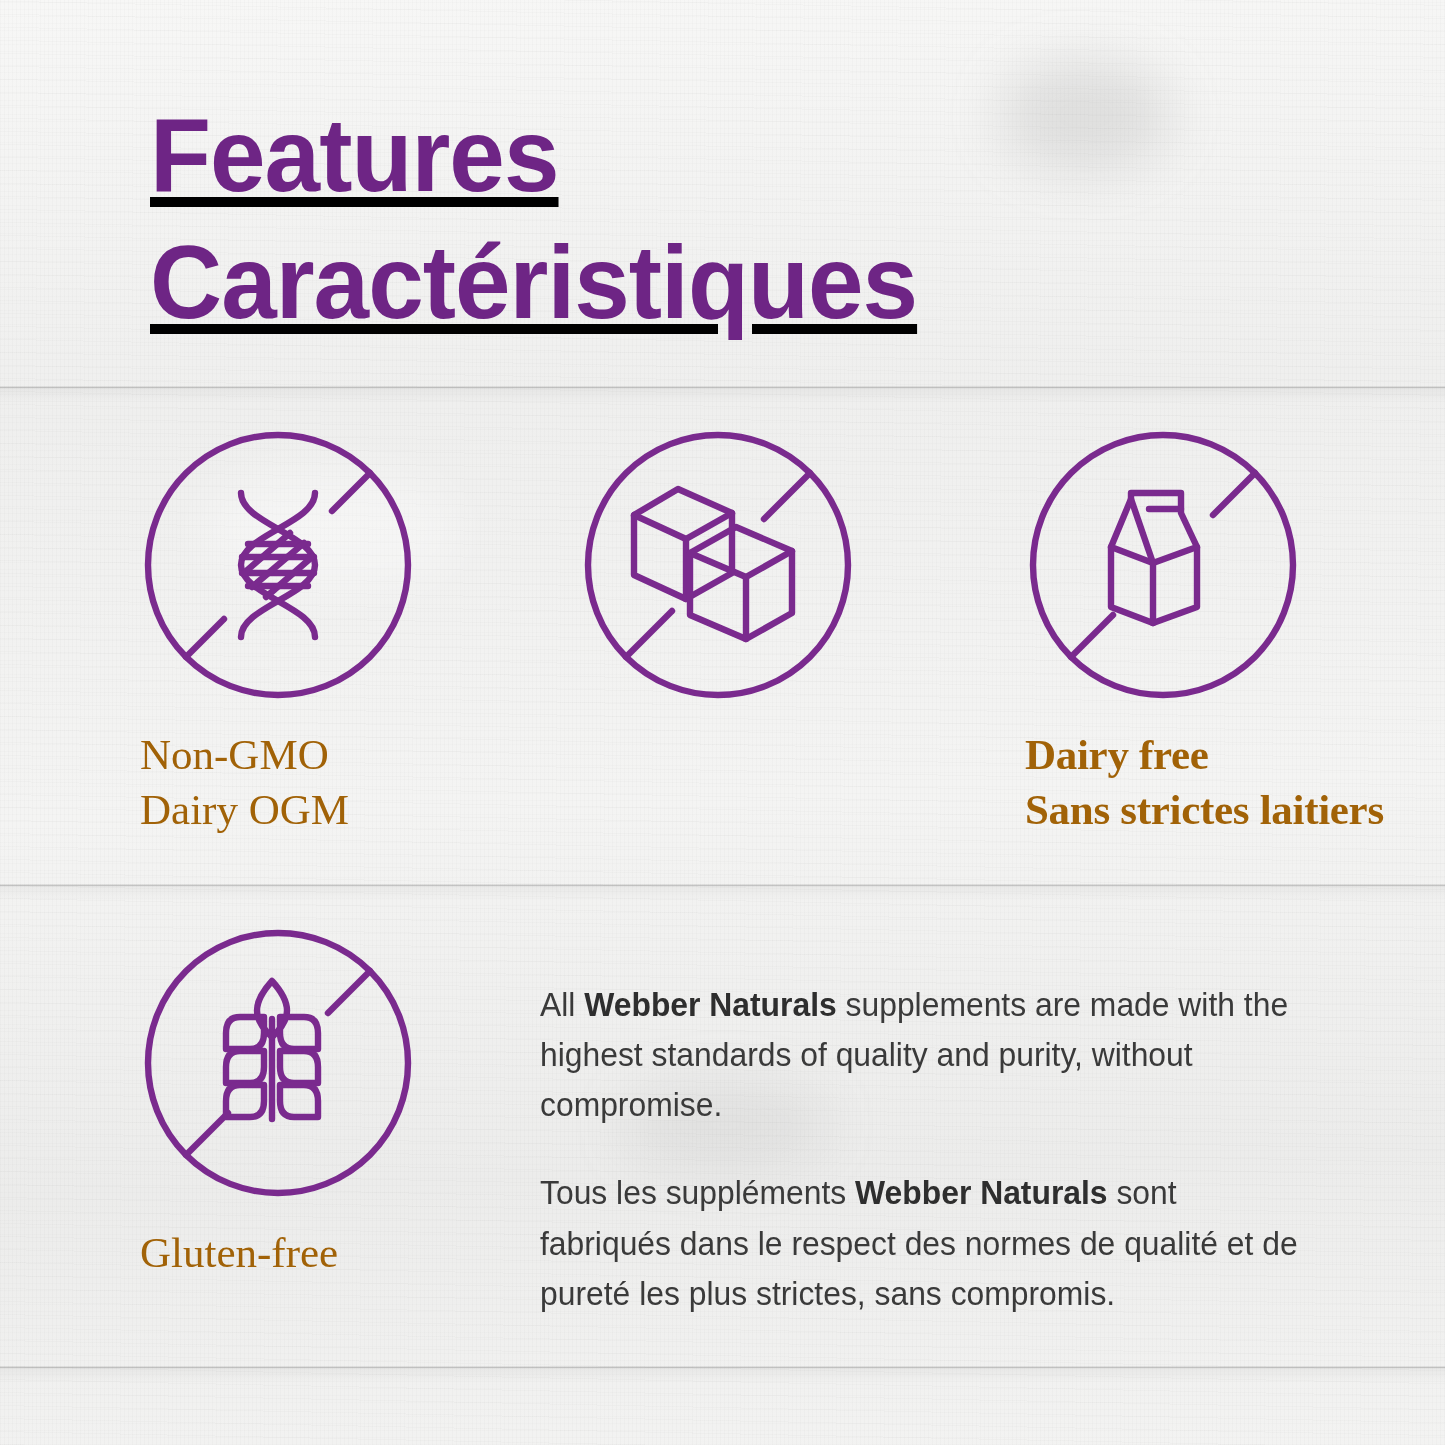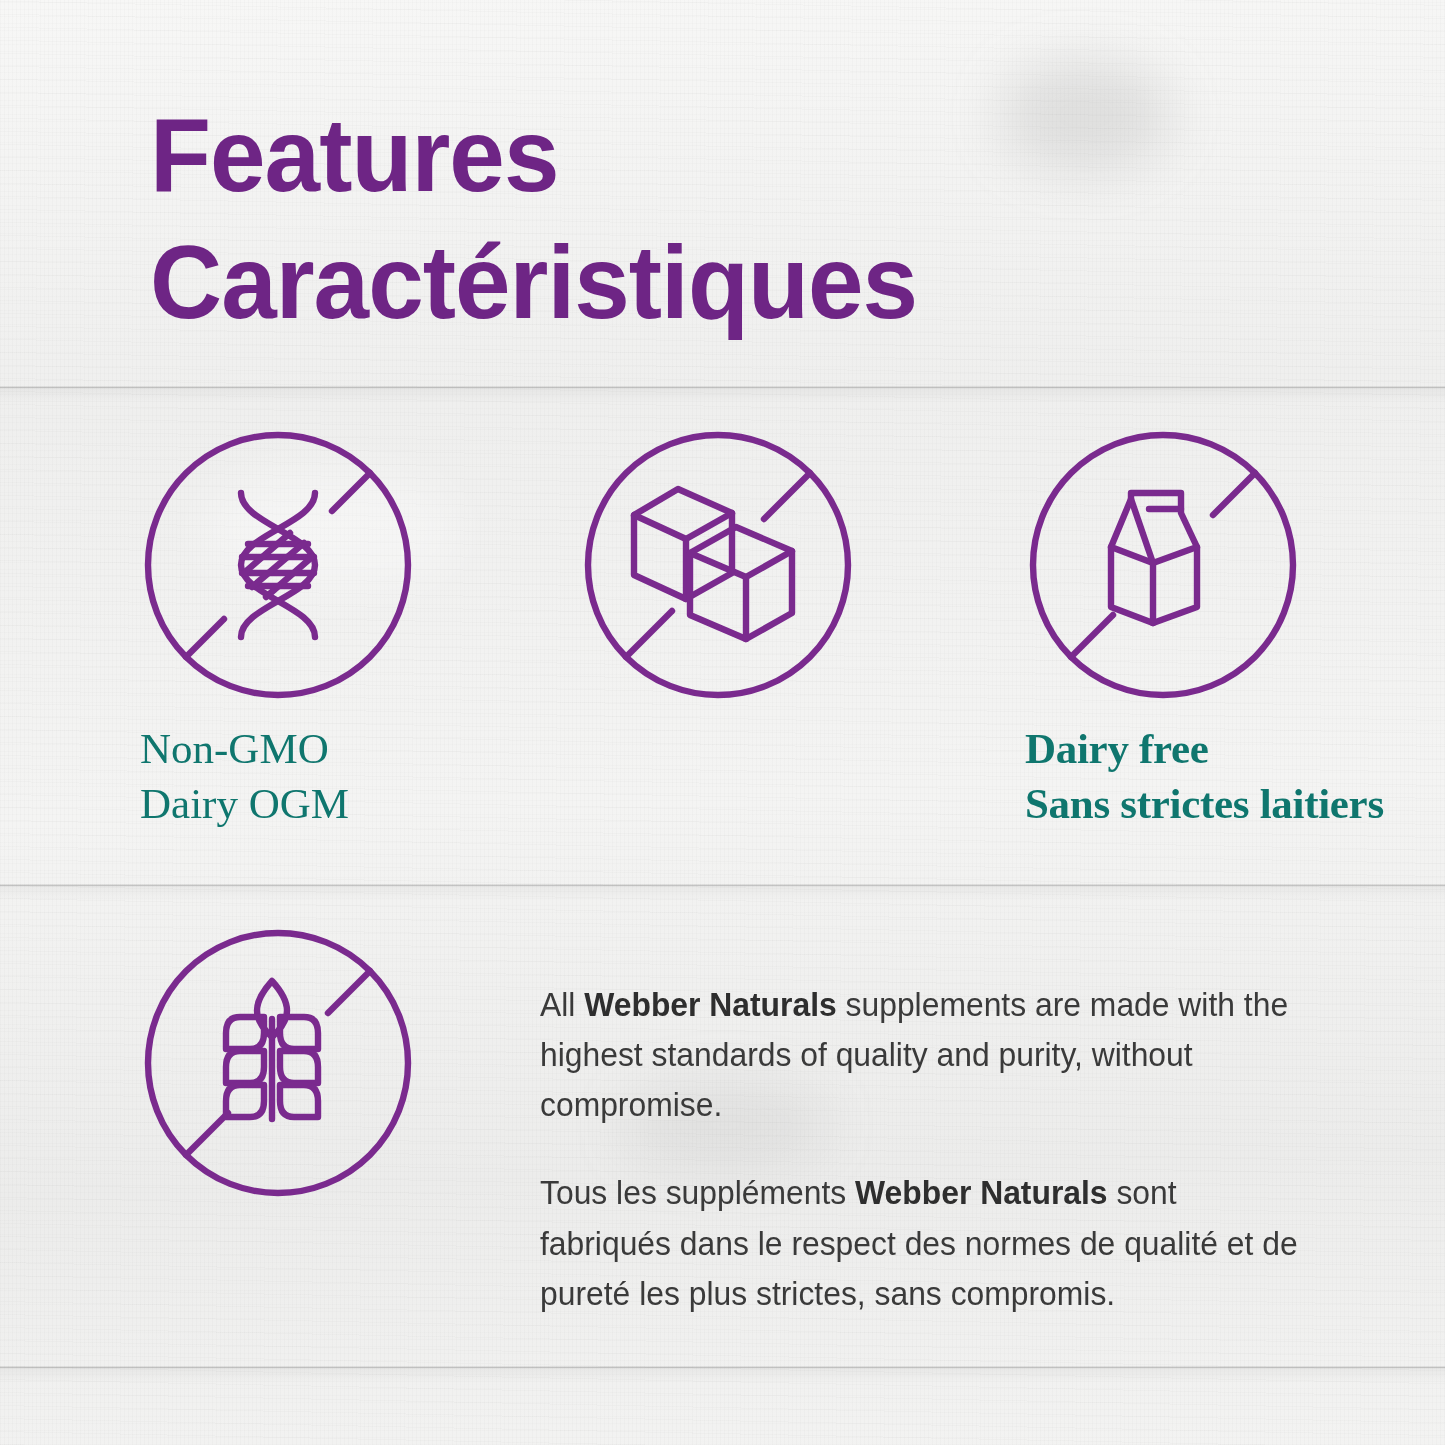--- a/index.html
+++ b/index.html
@@ -42,39 +42,39 @@
   .seam.s3{top:1366px;}
   .seam-soft{
     position:absolute;left:0;width:100%;height:14px;
     background:linear-gradient(180deg,rgba(0,0,0,.035),rgba(0,0,0,0));
   }
 
   
   #content{position:absolute;inset:0;}
 
   #title-block{
-    position:absolute;left:150px;top:92px;width:1180px;
+    position:absolute;left:150px;top:92px;width:1180px;text-decoration:underline;
   }
   .title-line{
     color:#6e2585;
     font-family:"Liberation Sans", sans-serif;
     font-weight:700;
     font-size:104px;
     line-height:1.22;
     letter-spacing:-1px;
     transform:scaleX(.96);
     transform-origin:left center;
     white-space:nowrap;
   }
 
   .feature-cell{position:absolute;}
   .icon-wrap{width:276px;height:276px;display:block;}
   .feature-label{
-    margin-top:18px;
-    color:#0f766e;
+    margin-top:24px;
+    color:#a16207;
     font-family:"Liberation Serif", serif;
     font-size:43px;
     line-height:1.28;
     white-space:nowrap;
   }
   .feature-label .l2{display:block;}
 
   
   #cell-nongmo{left:140px;top:427px;}
   #cell-sugar {left:580px;top:427px;}
@@ -204,20 +204,21 @@
         <path d="M124 92 L100 92 C90 92 86 98 86 108 L86 124 L110 124 C120 124 124 118 124 108 Z"></path>
         <path d="M124 126 L100 126 C90 126 86 132 86 142 L86 158 L110 158 C120 158 124 152 124 142 Z"></path>
         <path d="M124 160 L100 160 C90 160 86 166 86 176 L86 192 L110 192 C120 192 124 186 124 176 Z"></path>
 
         <path d="M140 92 L164 92 C174 92 178 98 178 108 L178 124 L154 124 C144 124 140 118 140 108 Z"></path>
         <path d="M140 126 L164 126 C174 126 178 132 178 142 L178 158 L154 158 C144 158 140 152 140 142 Z"></path>
         <path d="M140 160 L164 160 C174 160 178 166 178 176 L178 192 L154 192 C144 192 140 186 140 176 Z"></path>
       </g>
     </svg>
     <div class="feature-label">
+      <span>Gluten-free</span>
     </div>
   </div>
 
   <div id="copy-block">
     <p class="copy-p"><span>All </span><b>Webber Naturals</b><span> supplements are made with the highest standards of quality and purity, without compromise.</span></p>
     <p class="copy-p"><span>Tous les suppléments </span><b>Webber Naturals</b><span> sont fabriqués dans le respect des normes de qualité et de pureté les plus strictes, sans compromis.</span></p>
   </div>
 
 </div>
 

